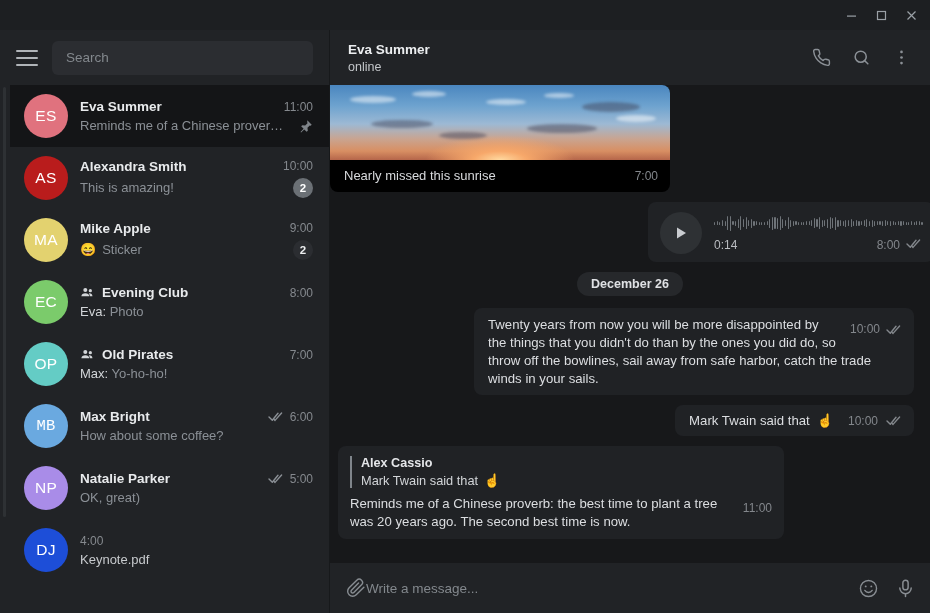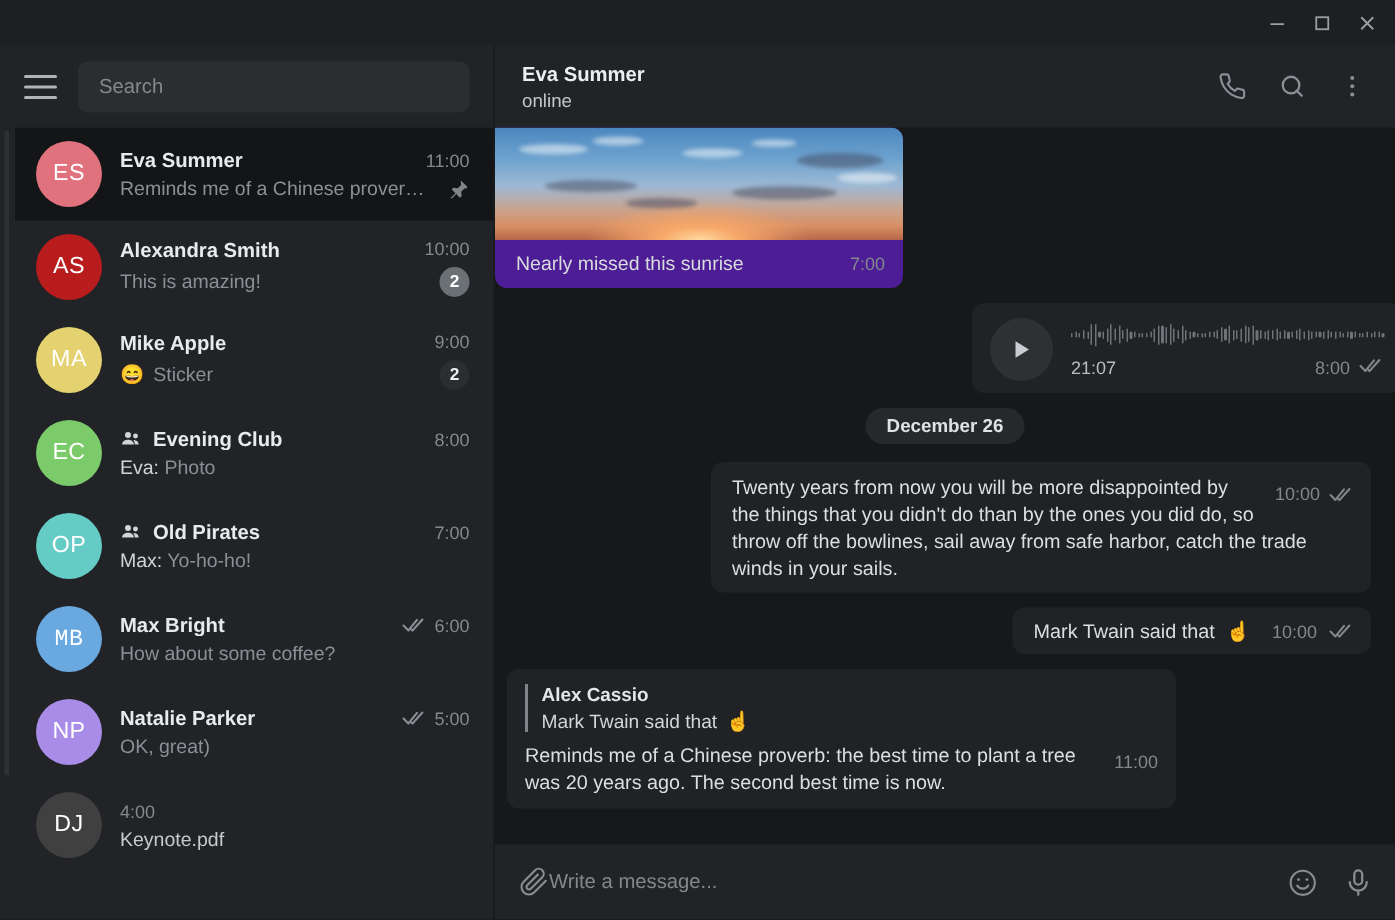--- a/index.html
+++ b/index.html
@@ -178,22 +178,22 @@
   .bubble {
     background: #202225;
     border-radius: 8px;
     max-width: 440px;
     position: relative;
   }
   .bubble.out { background: #202225; }
 
   
   .photo-bubble {
-    width: 272px;
-    background: #4c1d95;
+    width: 340px;
+    background: #000000;
     border-radius: 0 8px 8px 8px;
     overflow: hidden;
     margin-left: -16px;
   }
   .photo {
     width: 100%; height: 75px;
     background:
       radial-gradient(ellipse 120px 40px at 50% 100%, #ffd9a0 0%, #f7a86a 22%, rgba(247,168,106,0) 62%),
       linear-gradient(to bottom, #4a86bf 0%, #6ea3cf 28%, #9db9d4 52%, #c9a490 72%, #d88f63 88%, #b5664a 100%);
       position: relative;
@@ -450,21 +450,21 @@
                     </svg>
                   </span>
                   <div class="ci-time">5:00</div>
                 </div>
                 <div class="ci-line2">
                   <div class="ci-preview">OK, great)</div>
                 </div>
               </div>
             </div>
             <div class="chat-item">
-              <div class="avatar" style="background: #404040;">DJ</div>
+              <div class="avatar" style="background: #1d4ed8;">DJ</div>
               <div class="ci-body">
                 <div class="ci-line1">
                   <div class="ci-time">4:00</div>
                 </div>
                 <div class="ci-line2">
                   <div class="ci-preview bright">Keynote.pdf</div>
                 </div>
               </div>
             </div>
           </div>
@@ -606,21 +606,21 @@
                   <i style="height: 4px;"></i>
                   <i style="height: 3px;"></i>
                   <i style="height: 3px;"></i>
                   <i style="height: 4px;"></i>
                   <i style="height: 3px;"></i>
                   <i style="height: 4px;"></i>
                   <i style="height: 4px;"></i>
                   <i style="height: 3px;"></i>
                 </div>
               <div class="voice-meta">
-                <span class="voice-dur">21:07</span>
+                <span class="voice-dur">0:14</span>
                 <span class="voice-time">
                   <span>8:00</span>
                   <span>
                     <svg width="16" height="11" viewBox="0 0 16 11" fill="none" stroke="currentColor" stroke-width="1.4" stroke-linecap="round" stroke-linejoin="round">
                       <path d="M1 6 L4.3 9.3 L10 2.2"></path>
                         <path d="M6.2 8.6 L7 9.4 L13.6 2"></path>
                     </svg>
                   </span>
                 </span>
               </div>

